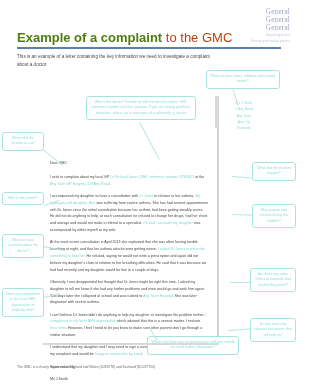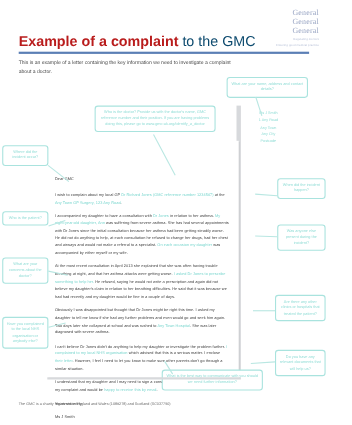--- a/index.html
+++ b/index.html
@@ -30,22 +30,22 @@
     font-size:2.6px;
     color:#b9c2d8;
     line-height:1.35;
     letter-spacing:.1px;
   }
   .title{
     position:absolute;left:17px;top:30px;
     font-size:13px;font-weight:bold;
     white-space:nowrap;
   }
-  .title .accent{color:#b91c1c;}
-  .title .plain{color:#0c4a6e;font-weight:normal;}
+  .title .accent{color:#4d7c0f;}
+  .title .plain{color:#c2410c;font-weight:normal;}
   .rule{
     position:absolute;left:17px;top:47px;width:264px;height:1.6px;
     background:#5b7fb5;
   }
   .intro{
     position:absolute;left:17px;top:53px;width:200px;
     font-size:4.6px;line-height:1.65;color:#4a4a4a;
   }
 
   

